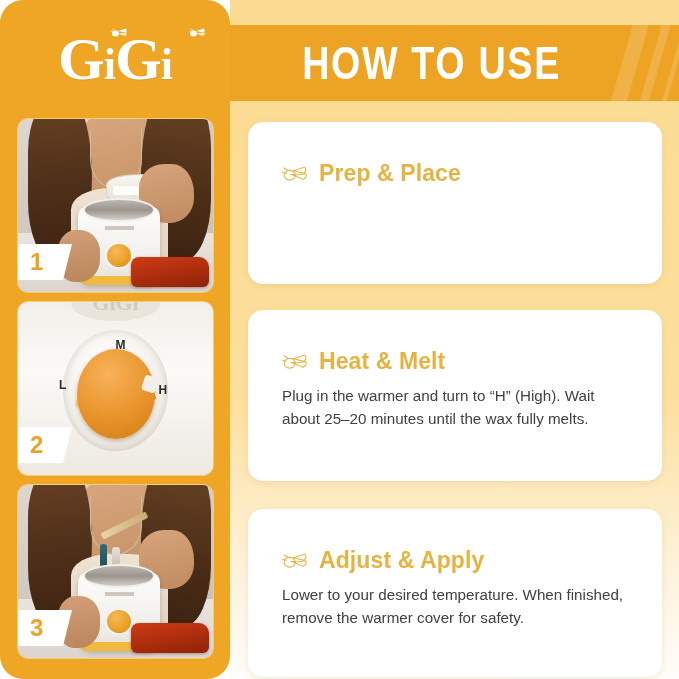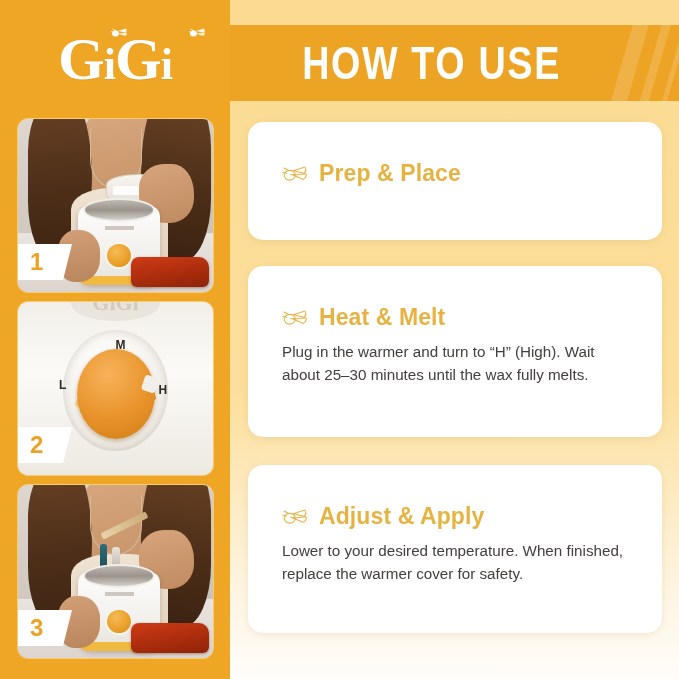--- a/index.html
+++ b/index.html
@@ -18,20 +18,21 @@
     background: #ffffff;
   }
 
   
   .left-panel {
     position: absolute;
     left: 0; top: 0;
     width: 230px;
     height: 679px;
     background: #efa625;
+    border-radius: 23px;
   }
 
   .brand {
     position: absolute;
     left: 0; top: 26px;
     width: 230px;
     height: 72px;
     display: flex;
     align-items: center;
     justify-content: center;
@@ -372,21 +373,21 @@
 
   .card {
     position: relative;
     width: 414px;
     background: #ffffff;
     border-radius: 15px;
     box-shadow: 0 2px 7px rgba(190,150,70,0.18);
     margin-bottom: 26px;
     padding: 38px 34px 40px 34px;
   }
-  .card.c1 { height: 118px; }
+  .card.c1 { height: 162px; }
   .card.c2 { height: 171px; }
   .card.c3 { height: 168px; margin-top: 28px; }
 
   .card-head {
     display: flex;
     align-items: center;
     gap: 11px;
     margin-bottom: 11px;
   }
   .bee-head { width: 26px; height: 18px; flex: none; }
@@ -549,34 +550,34 @@
           <svg class="bee-head" viewBox="0 0 34 24">
             <ellipse cx="10" cy="15" rx="7.5" ry="6.5" fill="none" stroke="#e6b341" stroke-width="1.5"></ellipse>
             <path d="M11 14 L17 14" stroke="#e6b341" stroke-width="1.3"></path>
             <path d="M15 9 L30 4 Q33.5 8.5 29 12.5 Z" fill="none" stroke="#e6b341" stroke-width="1.4"></path>
             <path d="M15 15 L31.5 13 Q33.5 17.5 28 20.5 Z" fill="none" stroke="#e6b341" stroke-width="1.4"></path>
             <path d="M2 5 L9 9" stroke="#e6b341" stroke-width="1.5" fill="none"></path>
             <path d="M0 11 L6 12.5" stroke="#e6b341" stroke-width="1.3" fill="none"></path>
           </svg>
           <div class="card-title">Heat &amp; Melt</div>
         </div>
-        <div class="card-body">Plug in the warmer and turn to “H” (High). Wait about 25–30 minutes until the wax fully melts.</div>
+        <div class="card-body">Plug in the warmer and turn to “H” (High). Wait about 25–20 minutes until the wax fully melts.</div>
       </div>
 
       <div class="card c3">
         <div class="card-head">
           <svg class="bee-head" viewBox="0 0 34 24">
             <ellipse cx="10" cy="15" rx="7.5" ry="6.5" fill="none" stroke="#e6b341" stroke-width="1.5"></ellipse>
             <path d="M11 14 L17 14" stroke="#e6b341" stroke-width="1.3"></path>
             <path d="M15 9 L30 4 Q33.5 8.5 29 12.5 Z" fill="none" stroke="#e6b341" stroke-width="1.4"></path>
             <path d="M15 15 L31.5 13 Q33.5 17.5 28 20.5 Z" fill="none" stroke="#e6b341" stroke-width="1.4"></path>
             <path d="M2 5 L9 9" stroke="#e6b341" stroke-width="1.5" fill="none"></path>
             <path d="M0 11 L6 12.5" stroke="#e6b341" stroke-width="1.3" fill="none"></path>
           </svg>
           <div class="card-title">Adjust &amp; Apply</div>
         </div>
-        <div class="card-body">Lower to your desired temperature. When finished, replace the warmer cover for safety.</div>
+        <div class="card-body">Lower to your desired temperature. When finished, remove the warmer cover for safety.</div>
       </div>
 
     </div>
   </div>
 
 </div>
 
 </body></html>

